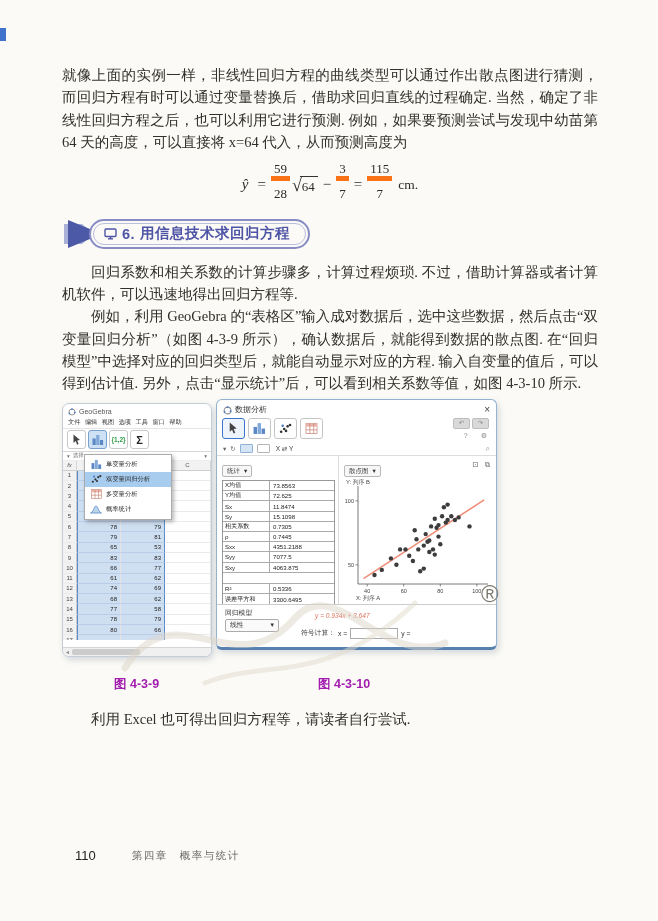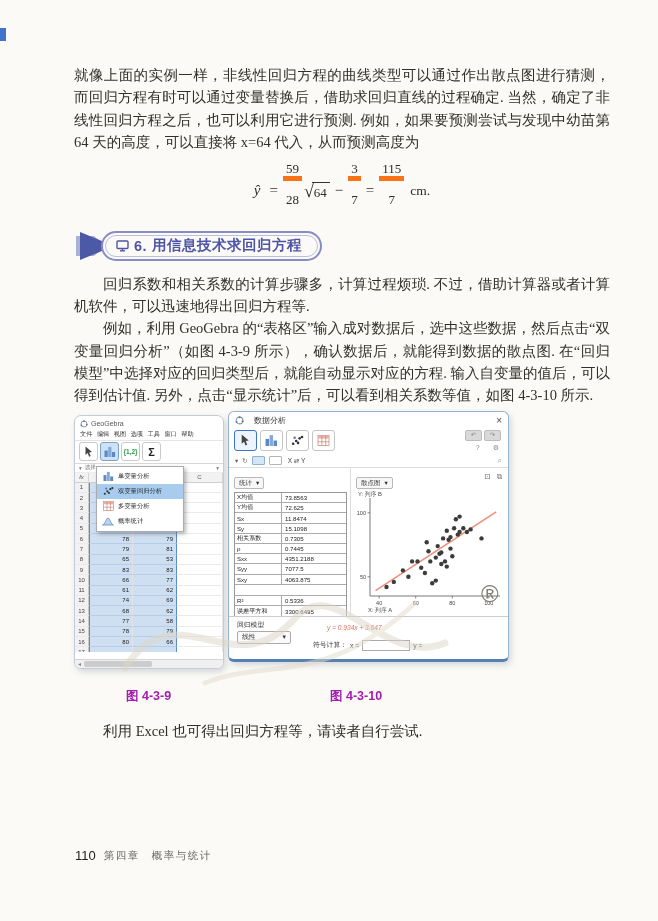--- a/index.html
+++ b/index.html
@@ -2,32 +2,32 @@
 <html><head>
 <meta charset="utf-8">
 <style>
 *{margin:0;padding:0;box-sizing:border-box}
 html,body{width:658px;height:921px}
 body{position:relative;background:#fbfaf6;font-family:"Liberation Serif","DejaVu Serif",serif;color:#32302b;overflow:hidden}
 button{font:inherit;background:none;border:none;cursor:pointer}
 
 .corner-tab{position:absolute;left:0;top:28px;width:6px;height:13px;background:#4273cc}
 
-.content{position:absolute;left:74px;top:64px;width:536px}
+.content{position:absolute;left:62px;top:64px;width:536px}
 p.body-text{font-size:14.5px;line-height:22.3px;text-align:justify}
 p.indent{text-indent:2em}
 
 
 .formula-row{display:flex;justify-content:center;align-items:center;margin:9px 0 10px;font-size:15px;color:#2e2c28}
 .f-var{font-style:italic;margin-right:4px}
 .f-op{margin:0 5px}
 .f-unit{margin-left:6px;font-size:13.5px}
 .frac{display:inline-flex;flex-direction:column;align-items:center;line-height:1.1;font-size:13px}
 .frac .num{border-bottom:5px solid #f97316;padding:0 3px}
-.frac .den{padding:12px 3px}
+.frac .den{padding:6px 3px}
 .sqrt{display:inline-flex;align-items:flex-start;margin-left:2px}
 .sqrt .rad{font-size:18px;line-height:1;transform:translateY(2px)}
 .sqrt .arg{border-top:1px solid #333;font-size:13px;padding:2px 3px 0 2px;margin-left:-2px;margin-top:2px}
 
 
 .banner{position:relative;height:32px;margin:7px 0 11px}
 .banner-arrow{position:absolute;left:0;top:0}
 .banner-box{position:absolute;left:27px;top:1px;height:30px;display:inline-flex;align-items:center;padding:0 18px 0 13px;border:2px solid #878dc4;border-radius:15px;background:#fbfaf6}
 .banner-box::after{content:"";position:absolute;inset:2px;border:1px solid #bbbfde;border-radius:11px;pointer-events:none}
 .banner-title{font-family:"Liberation Sans","DejaVu Sans",sans-serif;font-weight:bold;font-size:14.5px;color:#4f55a6;letter-spacing:.5px;white-space:nowrap;display:flex;align-items:center;gap:5px}
@@ -63,21 +63,21 @@
 .gg-cell.c{flex:1;background:#fff}
 .gg-scroll{position:absolute;left:0;right:0;bottom:0;height:9px;background:#f0f0f0;border-top:1px solid #d5d5d5;display:flex;align-items:center;font-size:6px;color:#888}
 .gg-scroll .larr{width:9px;text-align:center}
 .gg-scroll .thumb{width:68px;height:6px;background:#cccccc;border-radius:2px}
 .gg-dropdown{position:absolute;left:21px;top:50px;width:88px;background:#fff;border:1px solid #ababab;box-shadow:2px 2px 4px rgba(0,0,0,.28);padding:2px 0;z-index:5}
 .gg-dd-item{height:15px;display:flex;align-items:center;gap:4px;padding:0 5px;font-size:6.3px;color:#222}
 .gg-dd-item.sel{background:#a8ccee}
 .gg-dd-icon{width:12px;display:flex;justify-content:center}
 
 
-.da-titlebar{height:15px;display:flex;align-items:center;gap:10px;padding:3px 6px 0}
+.da-titlebar{height:15px;display:flex;align-items:flex-end;gap:3px;padding:3px 6px 0}
 .da-title{font-size:8px;color:#333}
 .da-close{margin-left:auto;font-size:10px;color:#444;line-height:1}
 .da-toolbar{height:28px;display:flex;align-items:flex-start;padding:3px 5px 0;position:relative}
 .da-tool{width:23px;height:21px;border:1px solid #c5c5c5;border-radius:3px;display:flex;align-items:center;justify-content:center;margin-right:3px;background:#fff;padding:0}
 .da-tool.active{border:1.5px solid #3b74c8;background:#eef4fb}
 .da-ur{position:absolute;right:7px;top:3px;display:flex;gap:2px}
 .da-ur-btn{width:17px;height:11px;background:#d9d9d9;border:1px solid #bdbdbd;border-radius:2px;font-size:6.5px;color:#8a8a8a;display:flex;align-items:center;justify-content:center}
 .da-hg{position:absolute;right:9px;top:17px;display:flex;gap:13px;font-size:7px;color:#8a8a8a}
 .da-subtoolbar{height:13px;border-bottom:1px solid #ddd;display:flex;align-items:center;gap:4px;padding:0 6px;font-size:6.5px;color:#666}
 .sub-box{width:13px;height:9px;border:1px solid #b5b5b5;border-radius:1px;background:#fff}
@@ -106,21 +106,21 @@
 
 .captions{position:relative;height:20px;margin-top:9px;font-family:"Liberation Sans","DejaVu Sans",sans-serif}
 .caption{position:absolute;font-size:12.5px;font-weight:bold;color:#a21caf}
 .cap1{left:52px}
 .cap2{left:256px}
 .excel-para{margin-top:12px}
 
 
 .footer{position:absolute;left:75px;top:848px;display:flex;align-items:flex-end;font-family:"Liberation Sans","DejaVu Sans",sans-serif}
 .page-num{font-size:13px;color:#222}
-.chapter{font-size:10.5px;color:#666;letter-spacing:1.5px;margin-left:8px}
+.chapter{font-size:10.5px;color:#666;letter-spacing:1.5px;margin-left:36px}
 .book{font-size:10.5px;color:#666;letter-spacing:1.5px;margin-left:12px}
 
 
 .watermark{position:absolute;left:85px;top:548px;pointer-events:none;opacity:.5}
 .reg-mark{position:absolute;left:481px;top:580px;font-size:24px;color:#827d74;font-family:"Liberation Sans","DejaVu Sans",sans-serif;pointer-events:none}
 </style>
 </head>
 <body>
 
 <div class="corner-tab"></div>

